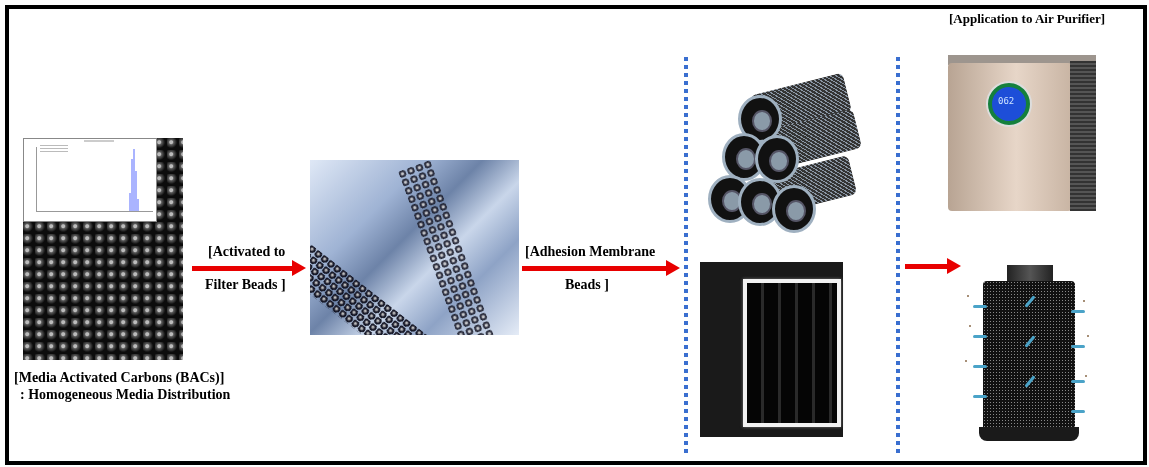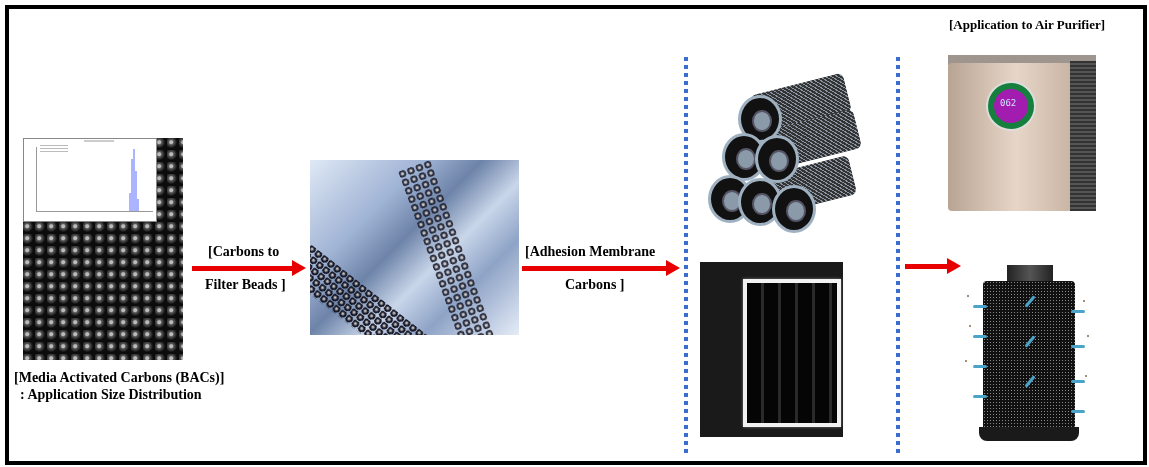--- a/index.html
+++ b/index.html
@@ -27,21 +27,21 @@
   .cart::after{content:"";position:absolute;left:28%;top:28%;width:44%;height:44%;border-radius:50%;background:#8a9aa8;border:2px solid #556;}
   .tube{position:absolute;height:40px;background:repeating-linear-gradient(45deg,#333 0 2px,#8a96a4 2px 3px),#333;transform-origin:0 50%;border-radius:6px;}
   
   .pocket{position:absolute;left:700px;top:262px;width:143px;height:175px;background:#1a1a1a;}
   .pocket .face{position:absolute;left:43px;top:17px;width:90px;height:140px;border:4px solid #f2f2f2;background:repeating-linear-gradient(to right,#050505 0 14px,#2a2a2a 14px 17px);box-shadow:0 0 3px #777;}
   
   .purifier{position:absolute;left:948px;top:55px;width:148px;height:160px;}
   .purifier .body{position:absolute;left:0;top:8px;width:124px;height:148px;background:linear-gradient(90deg,#b8a493,#e7d6c8 55%,#c8b4a3);border-radius:4px;}
   .purifier .side{position:absolute;left:122px;top:6px;width:26px;height:150px;background:repeating-linear-gradient(to bottom,#333 0 2px,#555 2px 4px);}
   .purifier .top{position:absolute;left:0;top:0;width:148px;height:10px;background:#9d958e;}
-  .purifier .disp{position:absolute;left:40px;top:28px;width:34px;height:34px;border-radius:50%;background:#a21caf;border:6px solid #15803d;box-shadow:0 0 0 2px #ddd;}
+  .purifier .disp{position:absolute;left:40px;top:28px;width:34px;height:34px;border-radius:50%;background:#1d4ed8;border:4px solid #15803d;box-shadow:0 0 0 2px #ddd;}
   .purifier .disp span{position:absolute;left:6px;top:9px;font-family:"DejaVu Sans Mono",monospace;font-size:9px;color:#cfe4ff;}
   
   .cyl{position:absolute;left:973px;top:265px;width:112px;height:178px;}
   .cyl .neck{position:absolute;left:34px;top:0;width:46px;height:18px;background:linear-gradient(90deg,#222,#555,#222);}
   .cyl .main{position:absolute;left:10px;top:16px;width:92px;height:150px;background:radial-gradient(circle,#888 0 .6px,#111 1px) 0 0/3px 3px,#111;border-radius:4px;}
   .cyl .base{position:absolute;left:6px;top:162px;width:100px;height:14px;background:#1a1a1a;border-radius:0 0 8px 8px;}
   .cyl .air{position:absolute;width:14px;height:3px;background:#4aa3c8;border-radius:2px;}
   .cyl .pt{position:absolute;width:2px;height:2px;border-radius:50%;background:#8a6a4a;}
 </style>
 </head>
@@ -58,34 +58,34 @@
     <div class="ax">
       <div class="peak" style="left:92px;height:18px"></div>
       <div class="peak" style="left:94px;height:52px"></div>
       <div class="peak" style="left:96px;height:62px"></div>
       <div class="peak" style="left:98px;height:40px"></div>
       <div class="peak" style="left:100px;height:12px"></div>
     </div>
   </div>
 </div>
 <div class="lbl" style="left:14px;top:370px;font-size:14px">[Media Activated Carbons (BACs)]</div>
-<div class="lbl" style="left:20px;top:387px;font-size:14px">: Application Size Distribution</div>
+<div class="lbl" style="left:20px;top:387px;font-size:14px">: Homogeneous Media Distribution</div>
 
-<div class="lbl" style="left:208px;top:244px">[Carbons to</div>
+<div class="lbl" style="left:208px;top:244px">[Activated to</div>
 <div class="arrow" style="left:192px;top:266px;width:102px"></div>
 <div class="lbl" style="left:205px;top:277px">Filter Beads ]</div>
 
 <div class="media">
   <div class="band"></div>
   <div class="band2"></div>
 </div>
 
 <div class="lbl" style="left:525px;top:244px">[Adhesion Membrane</div>
 <div class="arrow" style="left:522px;top:266px;width:146px"></div>
-<div class="lbl" style="left:565px;top:277px">Carbons ]</div>
+<div class="lbl" style="left:565px;top:277px">Beads ]</div>
 
 <div class="dots" style="left:684px;top:57px;height:400px"></div>
 
 <div class="abs" style="left:700px;top:75px;width:150px;height:155px">
   <div class="tube" style="left:55px;top:20px;width:95px;transform:rotate(-14deg)"></div>
   <div class="tube" style="left:70px;top:55px;width:90px;transform:rotate(-14deg)"></div>
   <div class="tube" style="left:70px;top:100px;width:85px;transform:rotate(-14deg)"></div>
   <div class="cart" style="left:38px;top:20px;width:38px;height:42px"></div>
   <div class="cart" style="left:22px;top:58px;width:38px;height:42px"></div>
   <div class="cart" style="left:55px;top:60px;width:38px;height:42px"></div>
@@ -94,21 +94,21 @@
   <div class="cart" style="left:72px;top:110px;width:38px;height:42px"></div>
 </div>
 <div class="pocket">
   <div class="face"></div>
 </div>
 
 <div class="dots" style="left:896px;top:57px;height:400px"></div>
 
 <div class="arrow" style="left:905px;top:264px;width:44px"></div>
 
-<div class="lbl" style="left:949px;top:17px;font-size:13px">[Application to Air Purifier]</div>
+<div class="lbl" style="left:949px;top:11px;font-size:13px">[Application to Air Purifier]</div>
 <div class="purifier">
   <div class="top"></div>
   <div class="body"></div>
   <div class="side"></div>
   <div class="disp">
       <span>062</span>
     </div>
 </div>
 
 <div class="cyl">

